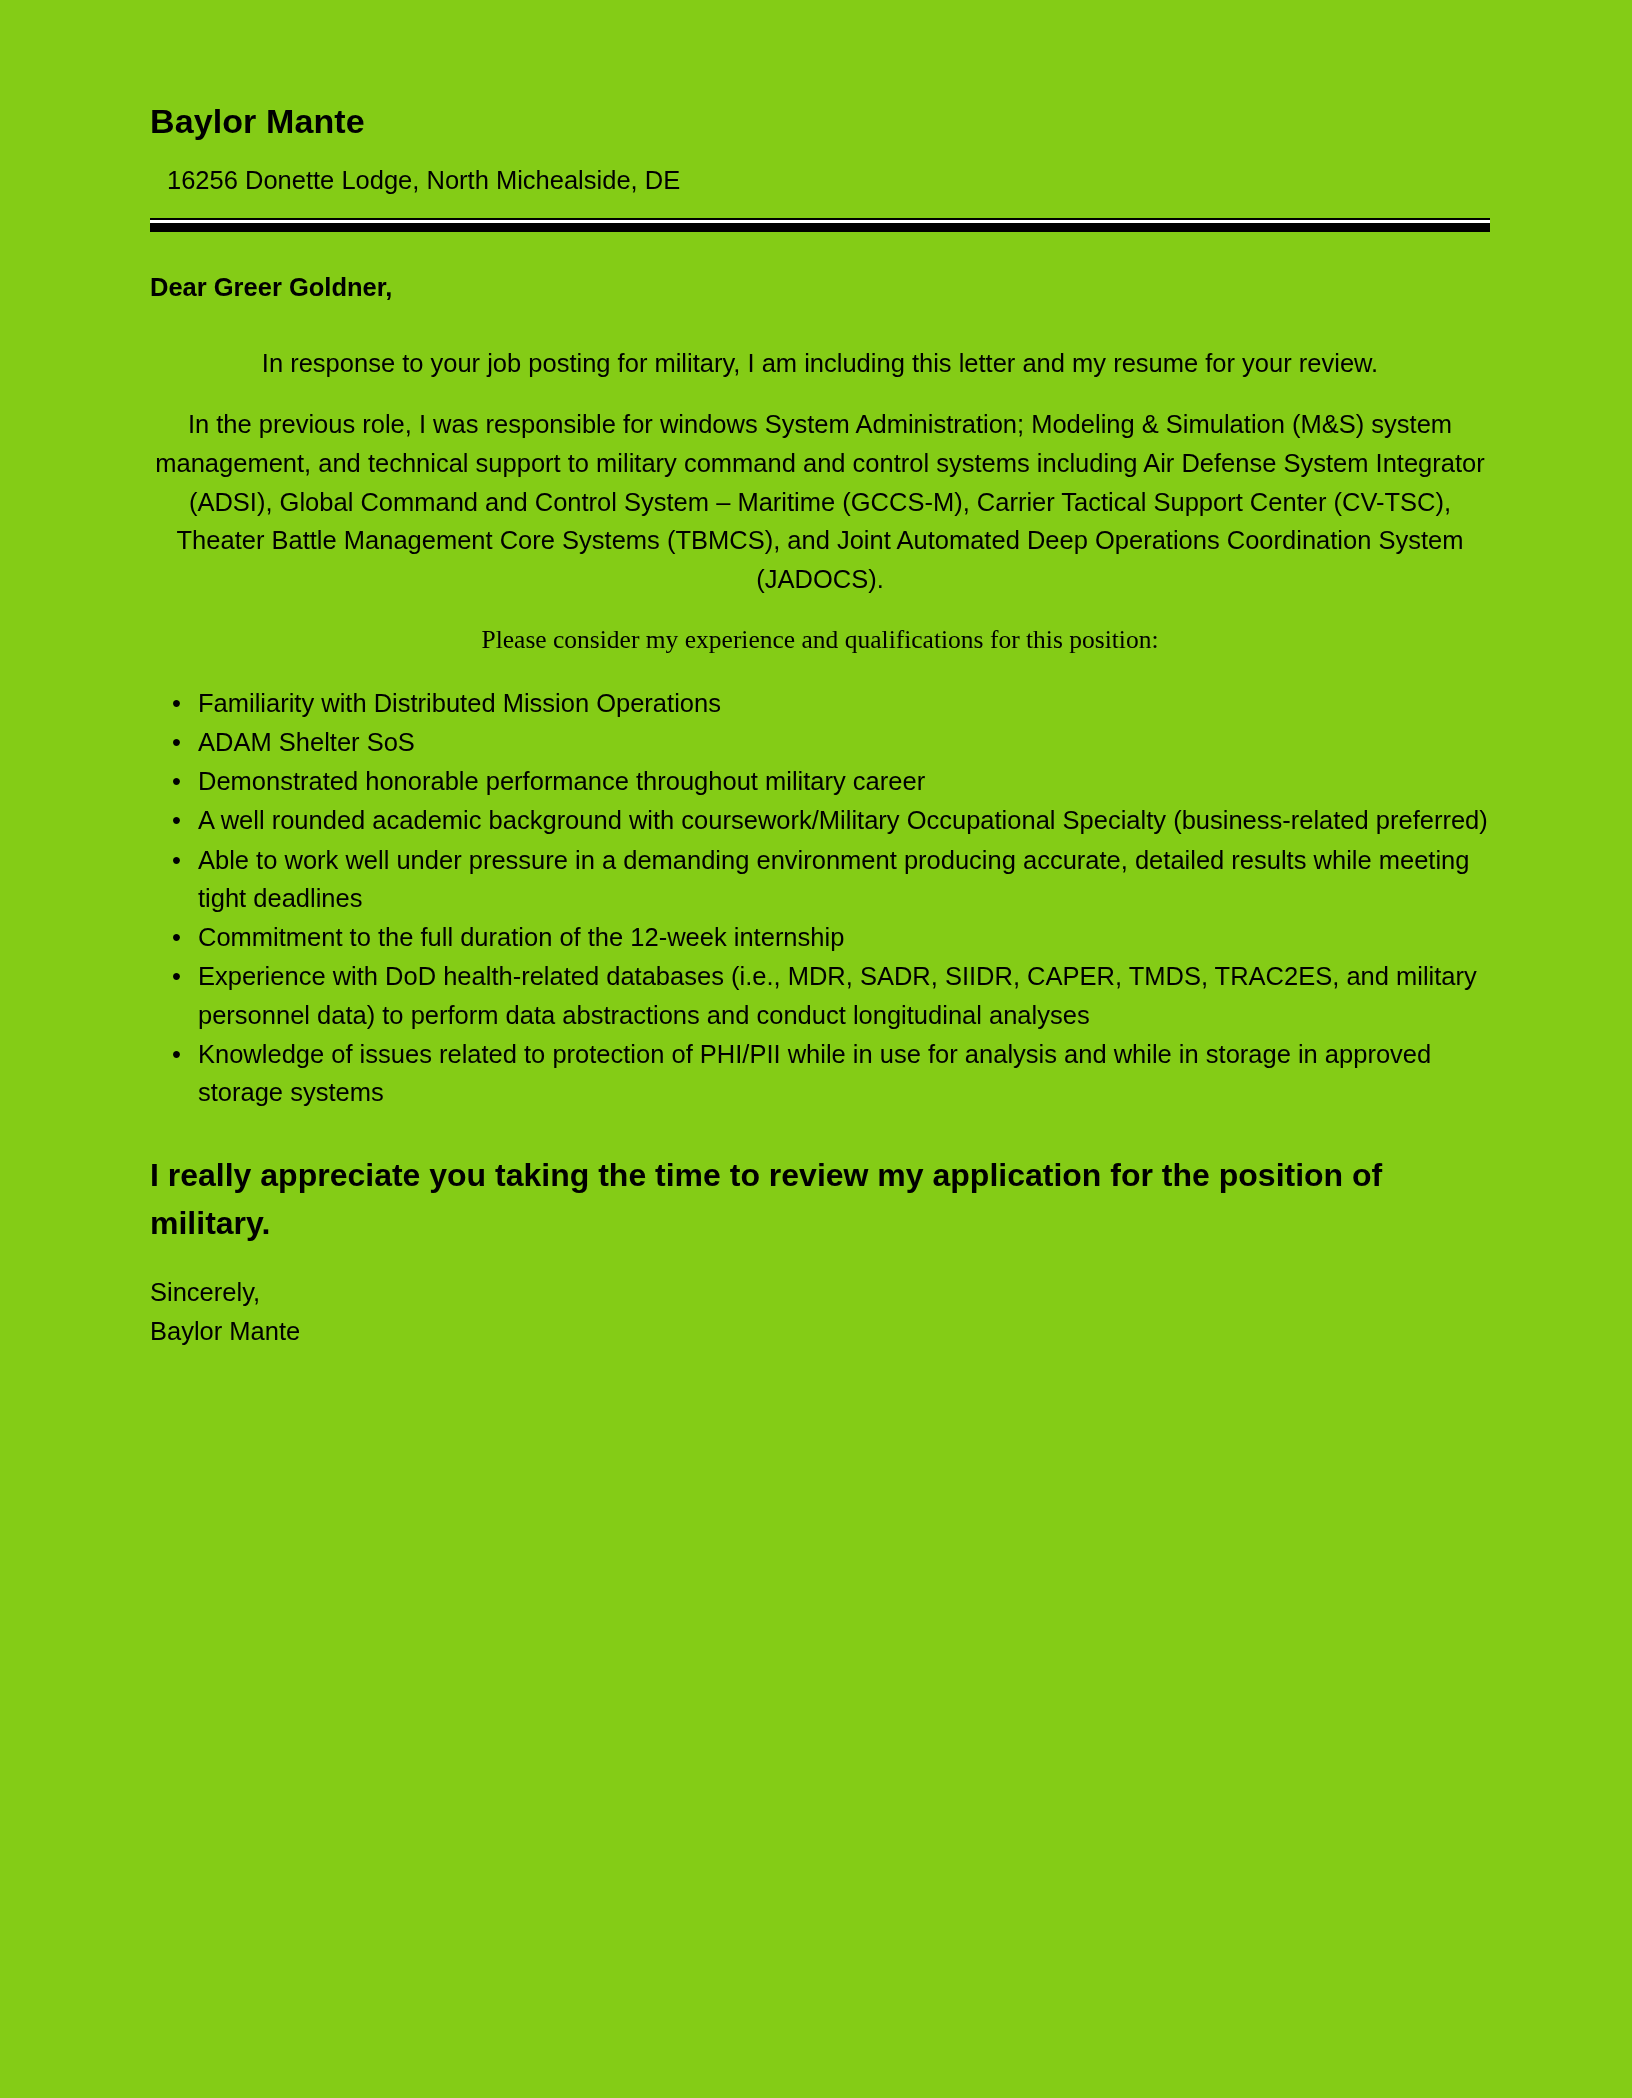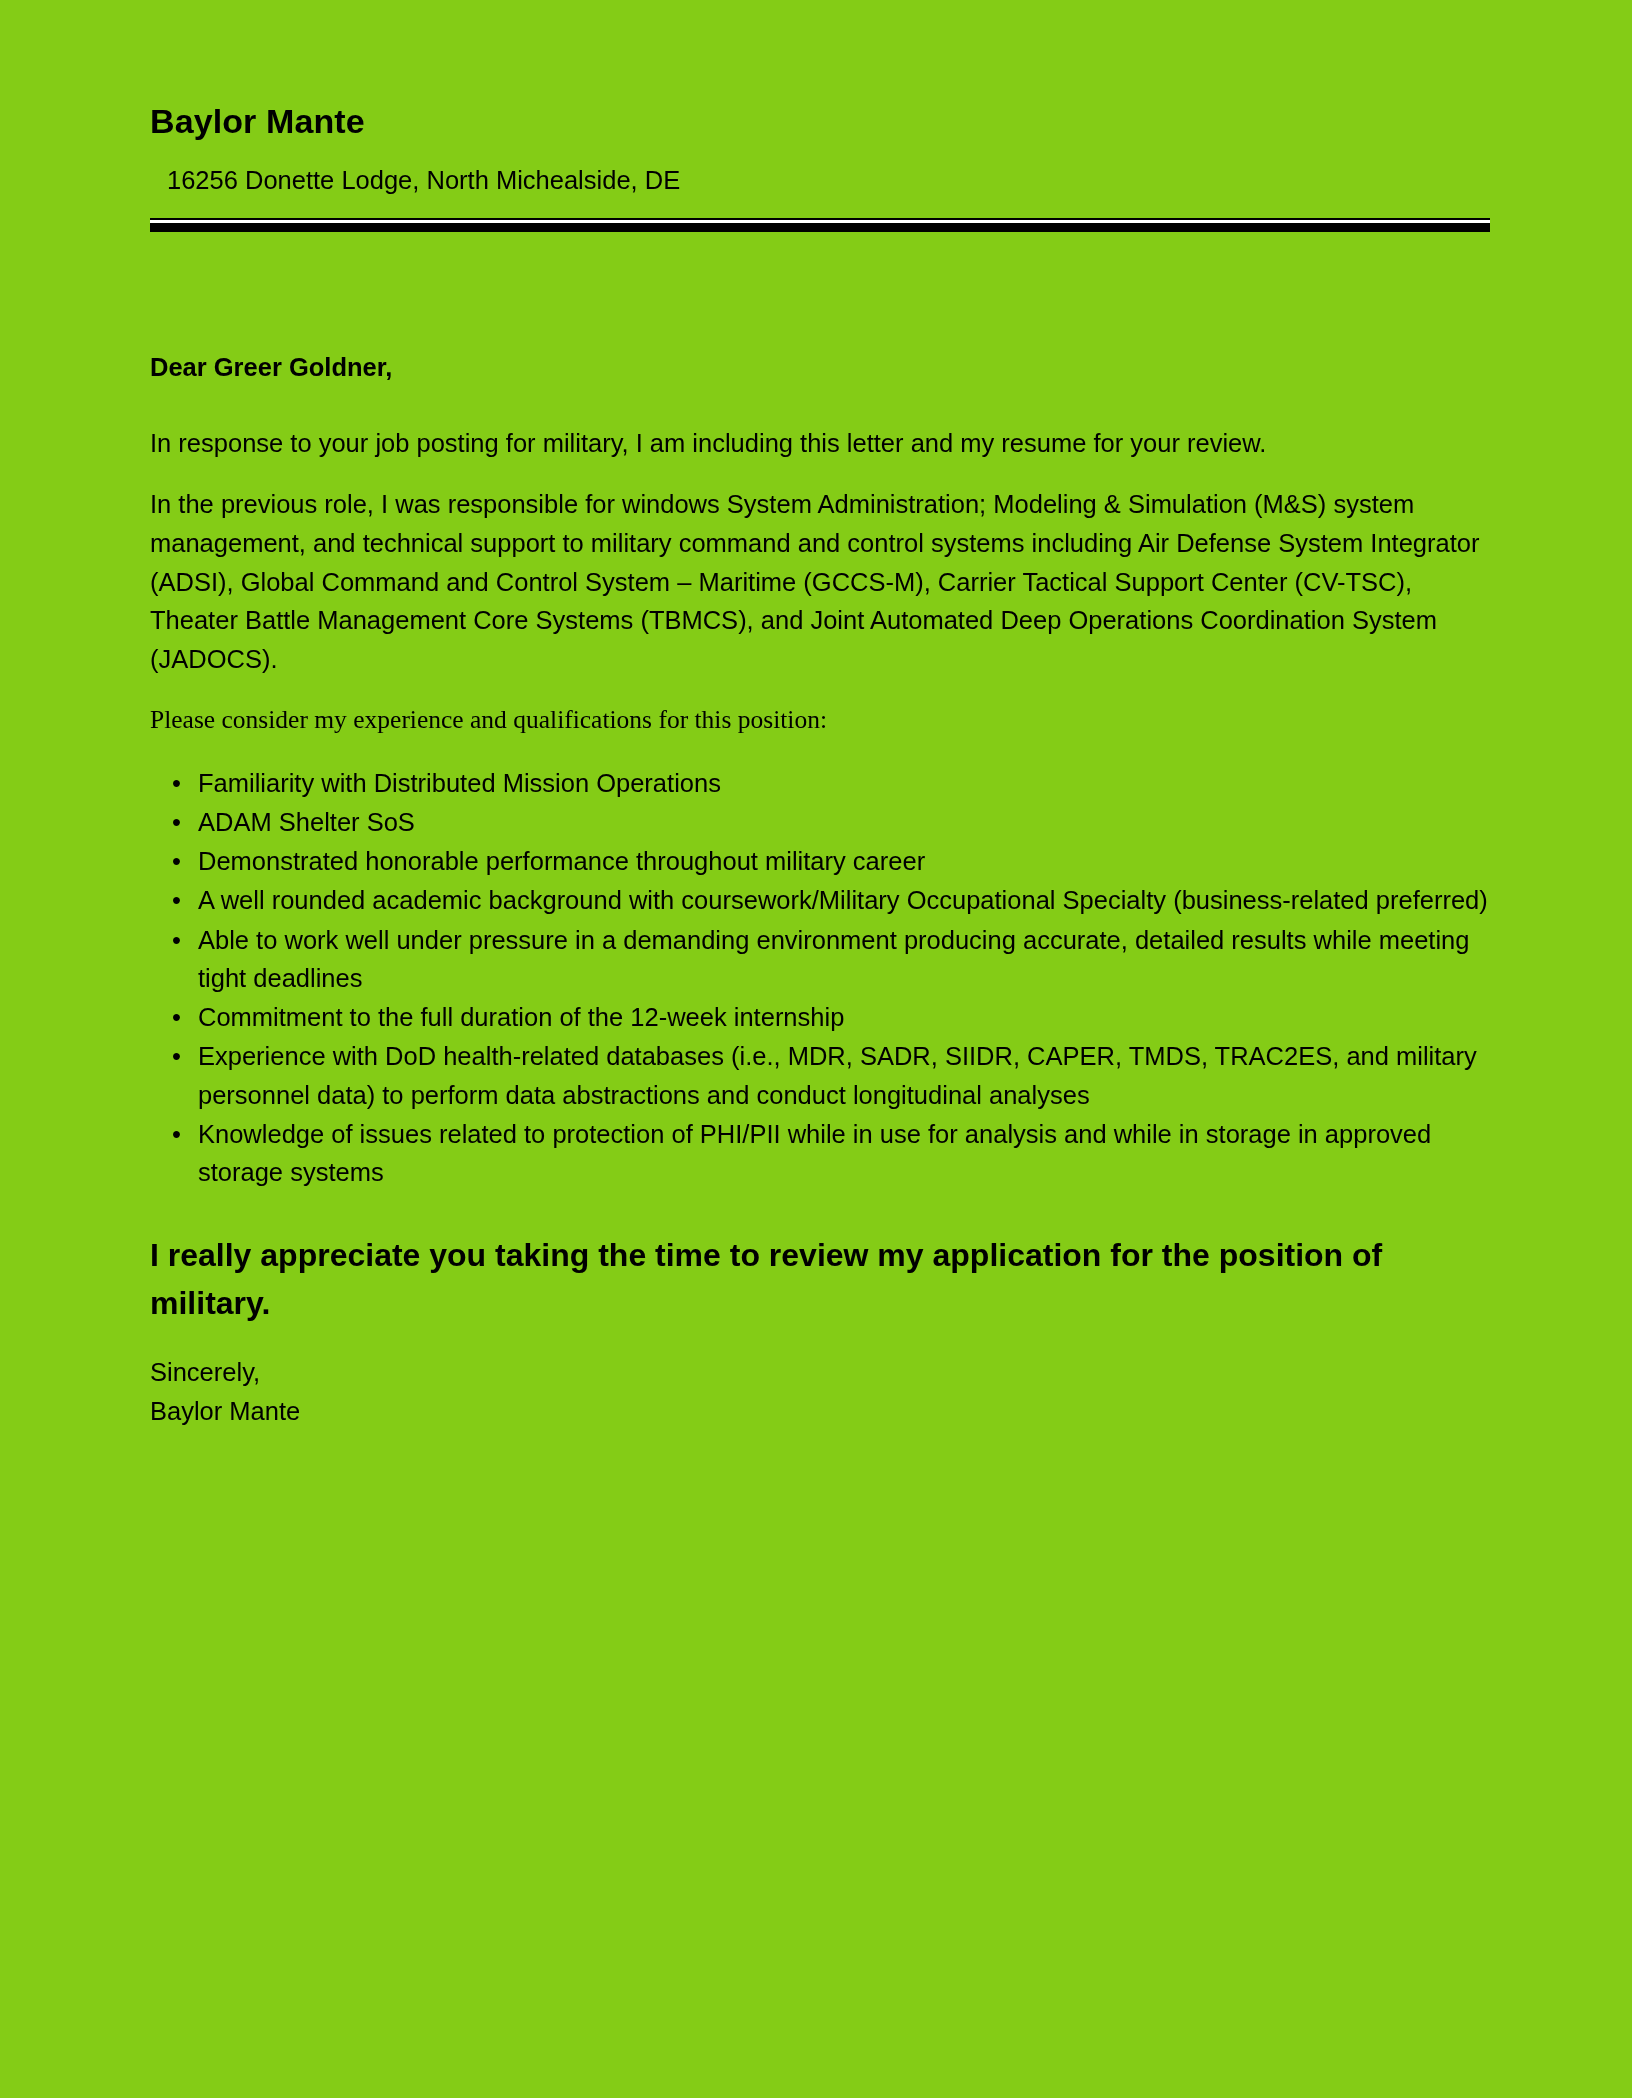--- a/index.html
+++ b/index.html
@@ -59,34 +59,34 @@
     height: 3px;
     background: #ffffff;
   }
   .divider .rule-thick {
     height: 9px;
     background: #000000;
   }
 
   
   .letter-body {
-    padding-top: 116px;
+    padding-top: 36px;
   }
   .salutation {
     font-size: 25.5px;
     font-weight: bold;
     line-height: 1.5;
     margin: 0 0 38px 0;
   }
   .para {
     font-size: 25.5px;
     font-weight: normal;
     line-height: 1.52;
     margin: 0 0 22px 0;
-    text-align: left;
+    text-align: center;
   }
   .para.tight {
     margin-bottom: 24px;
     font-family: Liberation Serif, serif;
   }
 
   
   .qual-list {
     list-style: none;
     margin: 10px 0 0 0;

